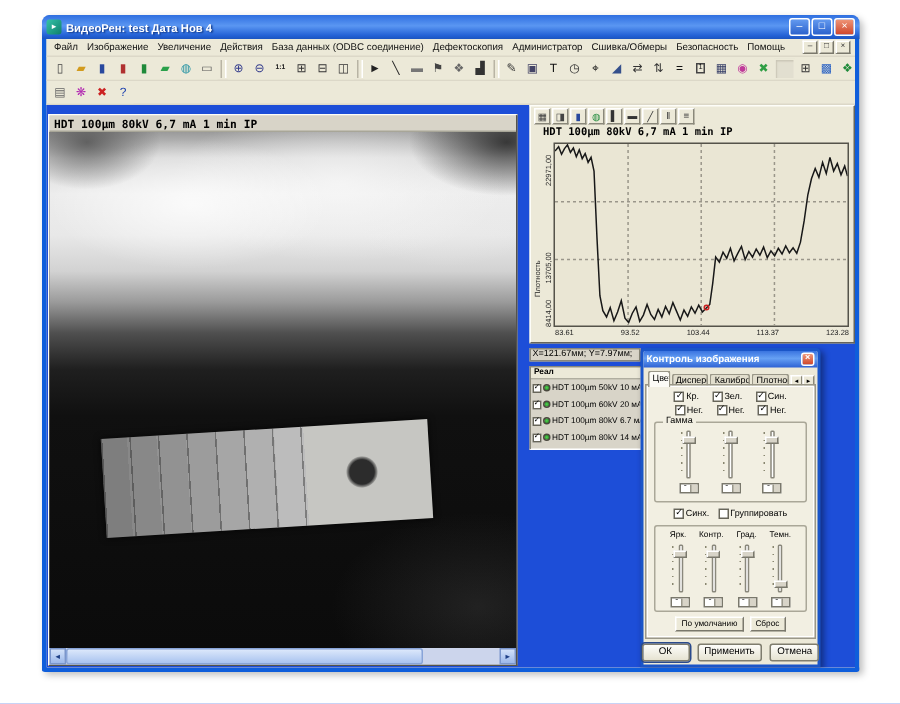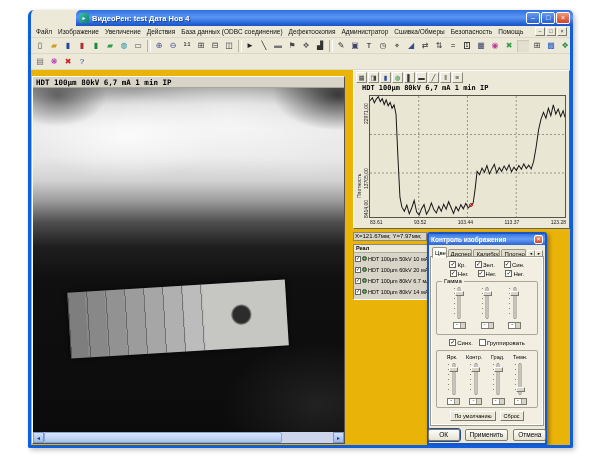--- a/index.html
+++ b/index.html
@@ -5,21 +5,21 @@
   * { margin:0; padding:0; box-sizing:border-box; }
   html,body { width:600px; height:469px; background:#ffffff; font-family:"Liberation Sans", sans-serif; overflow:hidden; position:relative; }
 
   .app-window { position:absolute; left:28px; top:10px; width:545px; height:438px;
     background:#ece9d8; border:3px solid #0f5edb; border-top:none; border-radius:6px 6px 2px 2px;
     box-shadow:2px 2px 5px rgba(0,0,0,.25); }
 
   
   .titlebar { position:absolute; left:-3px; right:-3px; top:0; height:16px; border-radius:5px 5px 0 0;
     background:linear-gradient(180deg,#2f6fe0 0%,#5a96f2 45%,#2462d6 85%,#1b54c0 100%);
-    display:flex; align-items:center; padding:0 3px; gap:3px;margin-left:48px; }
+    display:flex; align-items:center; padding:0 3px; gap:3px; }
   .app-icon { width:10px; height:10px; border-radius:2px; background:linear-gradient(135deg,#35c3a8,#0f7f6b);
     color:#fff; font-size:6px; line-height:10px; text-align:center; }
   .title-text { color:#fff; font-size:7.5px; font-weight:bold; text-shadow:1px 1px 1px #113a8c; white-space:nowrap; }
   .win-btns { margin-left:auto; display:flex; gap:1px; }
   .win-btn { width:14px; height:12px; border-radius:2px; border:1px solid #fff; color:#fff; font-size:7px;
     line-height:10px; text-align:center; background:linear-gradient(#639af0,#2b62cc); }
   .win-btn.close { background:linear-gradient(#ef9678,#cf452a); }
   .glyph-min::before{content:"–";} .glyph-max::before{content:"□";} .glyph-x::before{content:"×";}
 
   
@@ -38,21 +38,21 @@
   .tb { width:14px; height:14px; background:#ece9d8; border:1px solid #ece9d8; display:flex; align-items:center;
     justify-content:center; font-size:8px; flex:0 0 auto; }
   .tb .glyph { line-height:1; }
   .tb.small .glyph { font-size:4.5px; font-weight:bold; }
   .tb.boxed .glyph { border:1px solid #444; font-size:5px; line-height:5px; padding:0 1px; }
   .tb.sep { width:4px; border:none; background:transparent; height:12px;
     border-left:1px solid #b8b4a4; border-right:1px solid #fff; margin:0 1px 0 2px; }
   .tb.blank { background:#e2dfd0; box-shadow:inset 1px 1px 1px #cac6b6; }
 
   
-  .client { position:absolute; top:60px; left:0; right:0; bottom:0; background:#eab308; overflow:hidden; }
+  .client { position:absolute; top:60px; left:0; right:0; bottom:0; background:#1d4ed8; overflow:hidden; }
 
   
   .image-window { position:absolute; left:1px; top:6px; width:313px; height:368px; background:#d8d4c8;
     border:1px solid; border-color:#fdfdf8 #55534a #55534a #fdfdf8; }
   .iw-header { height:11px; background:#d8d4c8; font-family:"DejaVu Sans Mono",monospace; font-weight:bold;
     font-size:7.5px; padding:1px 0 0 3px; border-bottom:1px solid #a8a698; white-space:nowrap; }
   .xray { position:absolute; left:0; top:11px; right:0; bottom:11px; overflow:hidden; background-color:#0e0e0e;
     background-image:
       radial-gradient(70px 45px at 8% 2%, rgba(70,70,70,.75), rgba(70,70,70,0) 70%),
       radial-gradient(100px 55px at 98% 2%, rgba(25,25,25,.8), rgba(25,25,25,0) 65%),

